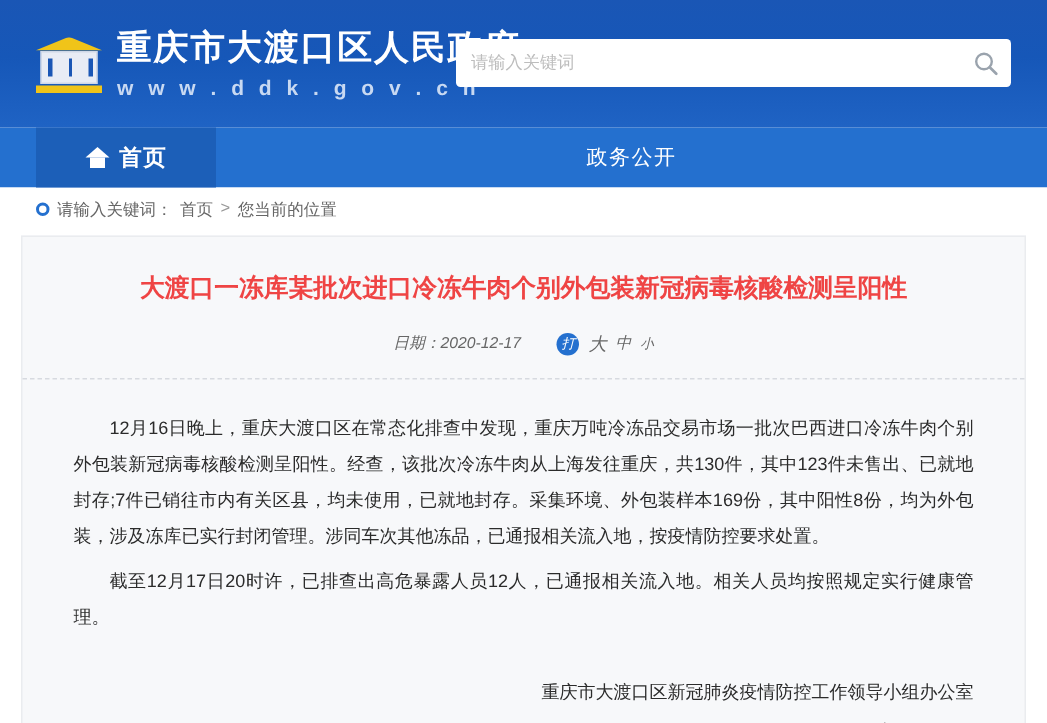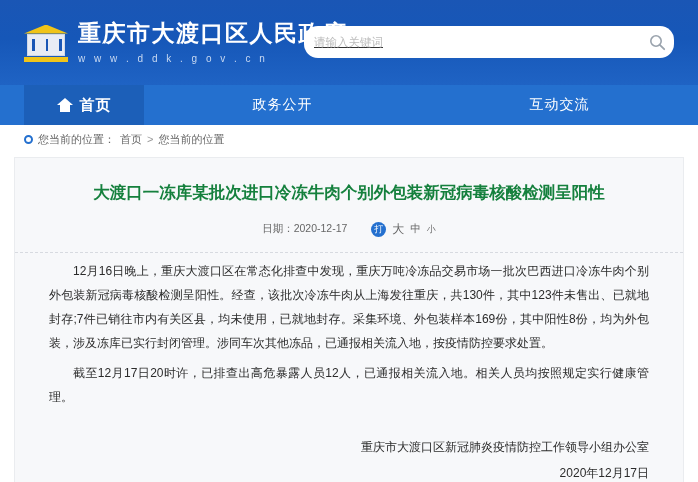--- a/index.html
+++ b/index.html
@@ -82,35 +82,35 @@
   .site-title {
     color: #ffffff;
     font-size: 23px;
     font-weight: bold;
     letter-spacing: 1.5px;
     line-height: 1.15;
     font-family: "Liberation Serif", serif;
   }
   .site-url {
     color: #c8d9f2;
-    font-size: 10px;
+    font-size: 14px;
     letter-spacing: 3px;
     margin-top: 5px;
+    font-weight: bold;
   }
   .search-box {
     position: absolute;
     right: 24px;
     top: 26px;
     width: 370px;
     height: 32px;
     background: #ffffff;
-    border-radius: 14px;
-    display: flex;
-    align-items: center;
-    text-decoration: underline;
+    border-radius: 3px;
+    display: flex;
+    align-items: center;
   }
   .search-input {
     flex: 1;
     border: none;
     outline: none;
     background: transparent;
     font-size: 11.5px;
     color: #333;
     padding: 0 10px;
     font-family: "Liberation Sans", sans-serif;
@@ -204,32 +204,33 @@
     border: 1px solid #eaecef;
     box-sizing: border-box;
     height: 335px;
     padding: 22px 34px 0 34px;
     position: relative;
   }
   .art-title {
     text-align: center;
     font-size: 16.5px;
     font-weight: bold;
-    color: #15803d;
+    color: #ef4444;
     line-height: 1.5;
     font-family: "Liberation Sans", sans-serif;
   }
   .art-meta {
     margin-top: 16px;
     display: flex;
     align-items: center;
     justify-content: center;
     gap: 18px;
     font-size: 10.5px;
     color: #666;
+    font-style: italic;
   }
   .font-sizer {
     display: flex;
     align-items: center;
     gap: 6px;
     margin-left: 6px;
   }
   .fs-badge {
     width: 15px; height: 15px;
     border-radius: 50%;
@@ -241,21 +242,21 @@
   }
   .fs-opt { color: #666; cursor: pointer; }
   .fs-big { font-size: 12px; }
   .fs-mid { font-size: 10.5px; }
   .fs-small { font-size: 9px; }
   .meta-divider {
     margin: 14px -34px 0 -34px;
     border-top: 1px dashed #d7dae0;
   }
   .art-body {
-    margin-top: 6px;
+    margin-top: 20px;
     font-size: 12px;
     line-height: 2.0;
     color: #2b2b2b;
     text-align: justify;
     font-family: "Liberation Sans", sans-serif;
   }
   .art-body p {
     margin: 0 0 6px 0;
     text-indent: 2em;
   }
@@ -299,29 +300,26 @@
 
   <div class="nav">
     <div class="nav-item nav-home">
       <span class="home-icon"></span>
       <span>首页</span>
     </div>
     <div class="nav-rest">
       <div class="nav-item">
         <span>政务公开</span>
       </div>
-      <div class="nav-item">
-        <span>互动交流</span>
-      </div>
     </div>
   </div>
 
   <div class="breadcrumb">
     <span class="bc-dot"></span>
-    <span>您当前的位置：</span>
+    <span>请输入关键词：</span>
     <span class="bc-link">首页</span>
     <span class="bc-sep">&gt;</span>
     <span class="bc-link">您当前的位置</span>
   </div>
 
   <div class="card">
     <div class="art-title">大渡口一冻库某批次进口冷冻牛肉个别外包装新冠病毒核酸检测呈阳性</div>
 
     <div class="art-meta">
       <span>

